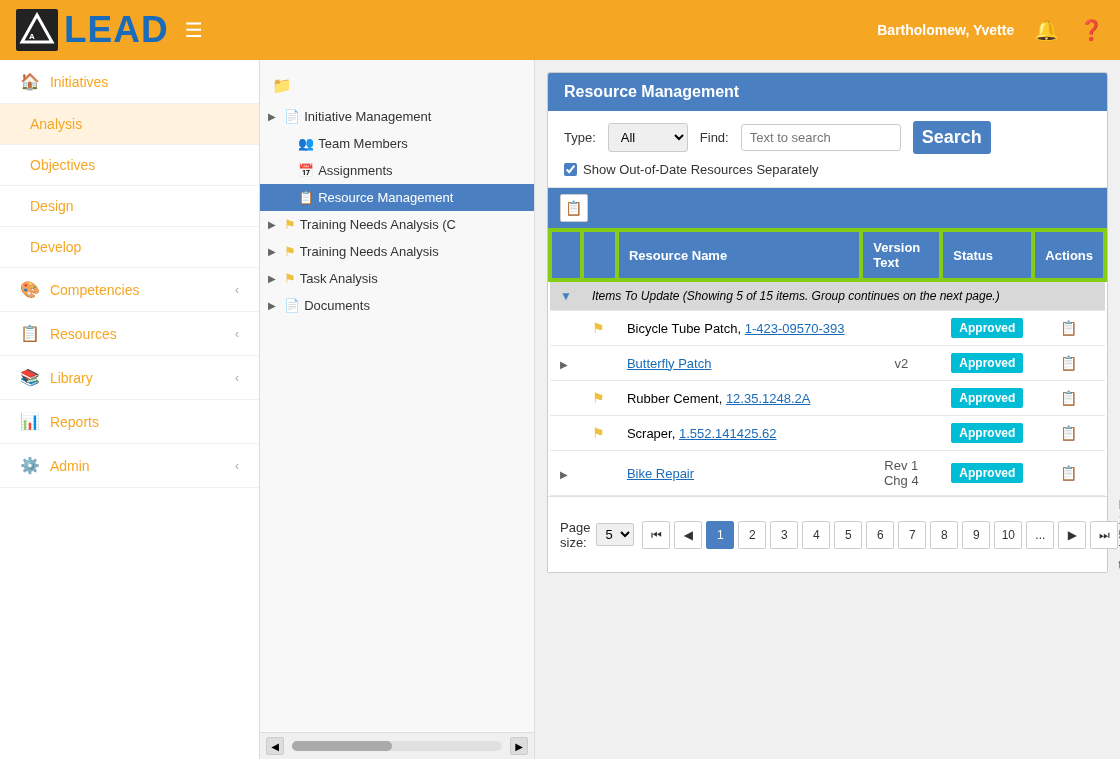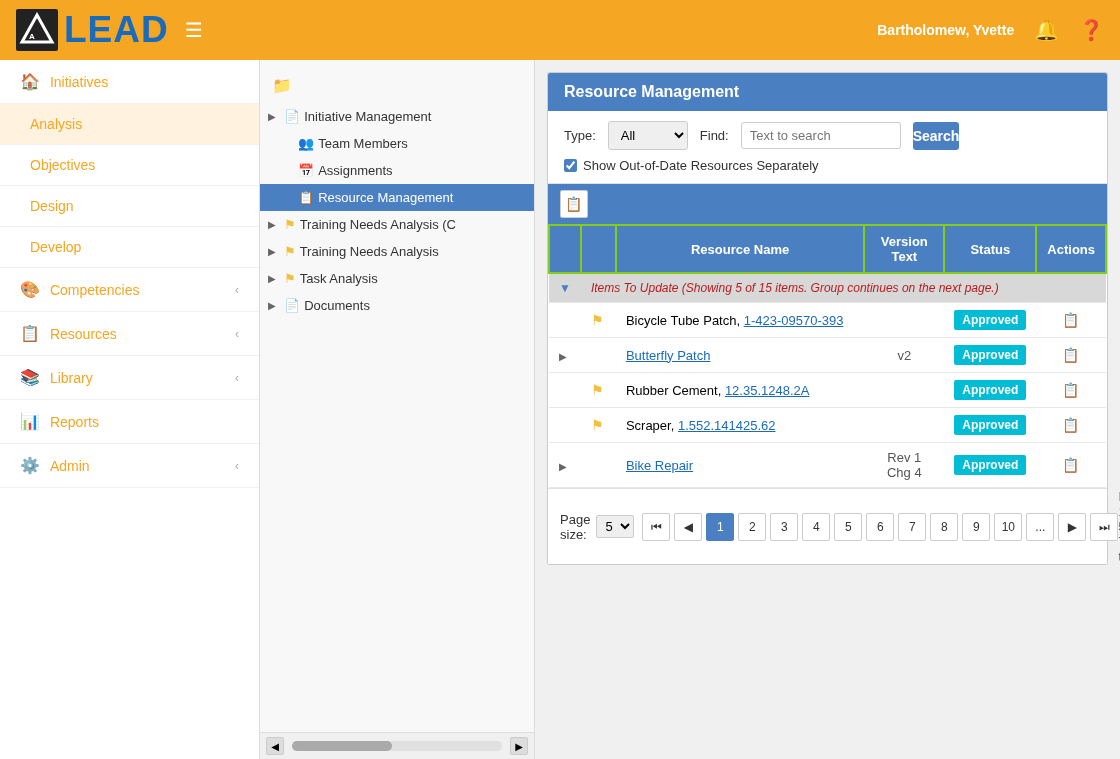--- a/index.html
+++ b/index.html
@@ -121,22 +121,22 @@
       border-radius: 3px;
       padding: 5px 8px;
       font-size: 13px;
       width: 160px;
       color: #737373;
     }
     .rm-search-btn {
       background: #4a7fc1;
       color: white;
       border: none;
-      padding: 6px 0;
-      font-size: 14px;
+      padding: 6px 9px;
+      font-size: 18px;
       border-radius: 3px;
       cursor: pointer;
       font-weight: bold;
     }
     .rm-checkbox-row {
       display: flex;
       align-items: center;
       gap: 6px;
     }
     .rm-checkbox { accent-color: #4a7fc1; }
@@ -162,33 +162,33 @@
       font-size: 14px;
       color: #4a7fc1;
     }
 
     
     .rm-table { width: 100%; border-collapse: collapse; }
     .rm-table th {
       background: #4a7fc1;
       color: white;
       padding: 8px 10px;
-      text-align: center;
+      text-align: left;
       font-size: 13px;
-      border: 2px solid #84cc16;
+      border: 4px solid #84cc16;
     }
     .rm-table td {
       padding: 7px 10px;
       border-bottom: 1px solid #e8e8e8;
       font-size: 13px;
       vertical-align: middle;
     }
     .group-row td {
       background: #d8d8d8;
-      color: #b91c1c;
+      color: #000000;
       font-size: 12px;
       font-style: italic;
     }
     .status-badge {
       background: #00bcd4;
       color: white;
       padding: 3px 8px;
       border-radius: 2px;
       font-size: 12px;
       font-weight: bold;

